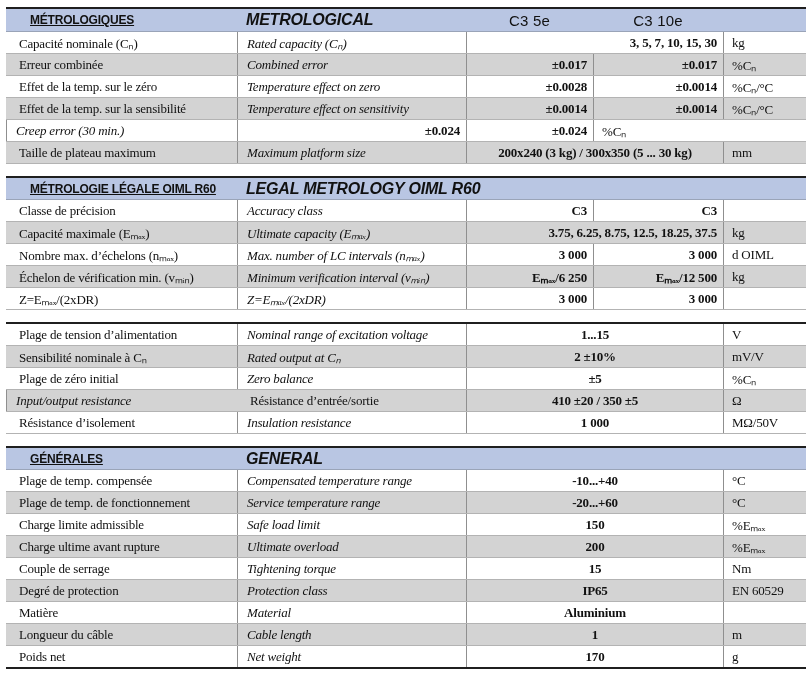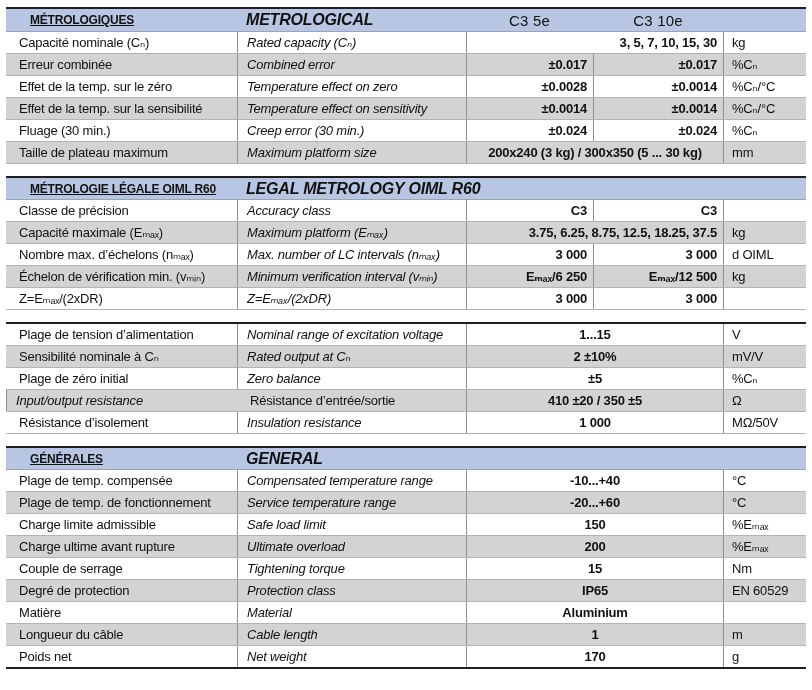--- a/index.html
+++ b/index.html
@@ -44,20 +44,21 @@
   }
   .band .model-h{
     font-size:15px;font-weight:normal;text-align:center;letter-spacing:0.2px;
     white-space:nowrap;
   }
   
   .row{
     height:21px;
     border-bottom:1px solid var(--hline);
     background:#fff;
+    font-family:Liberation Serif, serif;
   }
   .row.alt{background:var(--stripe);}
   .section:last-child .row:last-child{border-bottom:2px solid var(--dark);}
   .cell{
     height:100%;
     display:flex;align-items:center;
     font-size:13px;letter-spacing:-0.2px;
     white-space:nowrap;overflow:hidden;
     box-sizing:border-box;
   }
@@ -103,21 +104,20 @@
           <div class="cell unit">%Cₙ/°C</div>
         </div>
         <div class="row grid alt">
           <div class="cell fr">Effet de la temp. sur la sensibilité</div>
           <div class="cell en">Temperature effect on sensitivity</div>
           <div class="cell val right">±0.0014</div>
           <div class="cell val right">±0.0014</div>
           <div class="cell unit">%Cₙ/°C</div>
         </div>
         <div class="row grid">
-          <div class="cell fr">Fluage (30 min.)</div>
           <div class="cell en">Creep error (30 min.)</div>
           <div class="cell val right">±0.024</div>
           <div class="cell val right">±0.024</div>
           <div class="cell unit">%Cₙ</div>
         </div>
         <div class="row grid alt">
           <div class="cell fr">Taille de plateau maximum</div>
           <div class="cell en">Maximum platform size</div>
           <div class="cell val merged center">200x240 (3 kg) / 300x350 (5 ... 30 kg)</div>
           <div class="cell unit">mm</div>
@@ -130,21 +130,21 @@
         </div>
         <div class="row grid">
           <div class="cell fr">Classe de précision</div>
           <div class="cell en">Accuracy class</div>
           <div class="cell val right">C3</div>
           <div class="cell val right">C3</div>
           <div class="cell unit"></div>
         </div>
         <div class="row grid alt">
           <div class="cell fr">Capacité maximale (Eₘₐₓ)</div>
-          <div class="cell en">Maximum platform (Eₘₐₓ)</div>
+          <div class="cell en">Ultimate capacity (Eₘₐₓ)</div>
           <div class="cell val merged right">3.75, 6.25, 8.75, 12.5, 18.25, 37.5</div>
           <div class="cell unit">kg</div>
         </div>
         <div class="row grid">
           <div class="cell fr">Nombre max. d’échelons (nₘₐₓ)</div>
           <div class="cell en">Max. number of LC intervals (nₘₐₓ)</div>
           <div class="cell val right">3 000</div>
           <div class="cell val right">3 000</div>
           <div class="cell unit">d OIML</div>
         </div>

